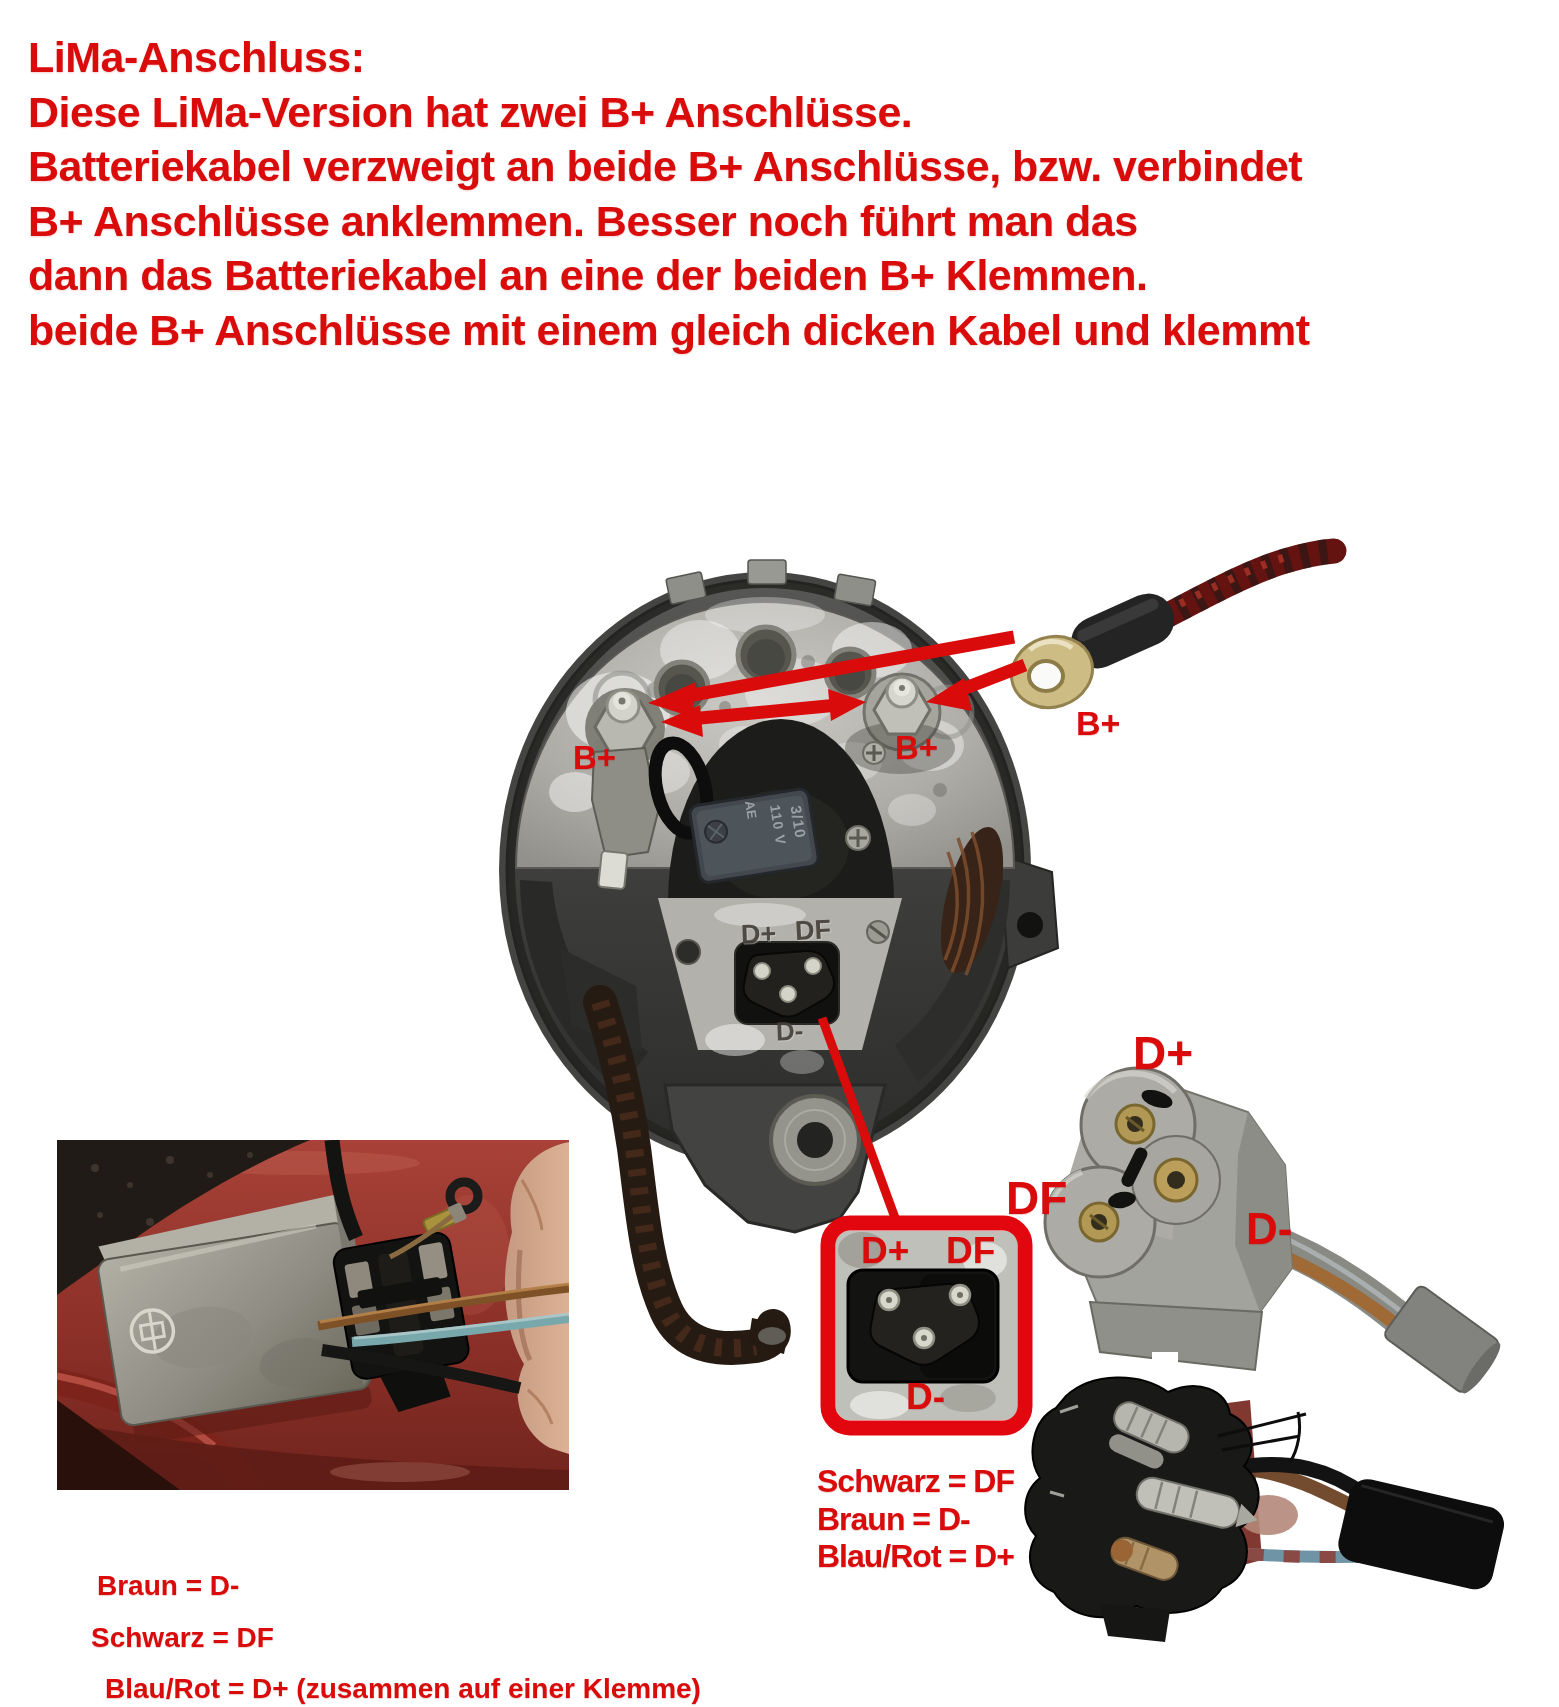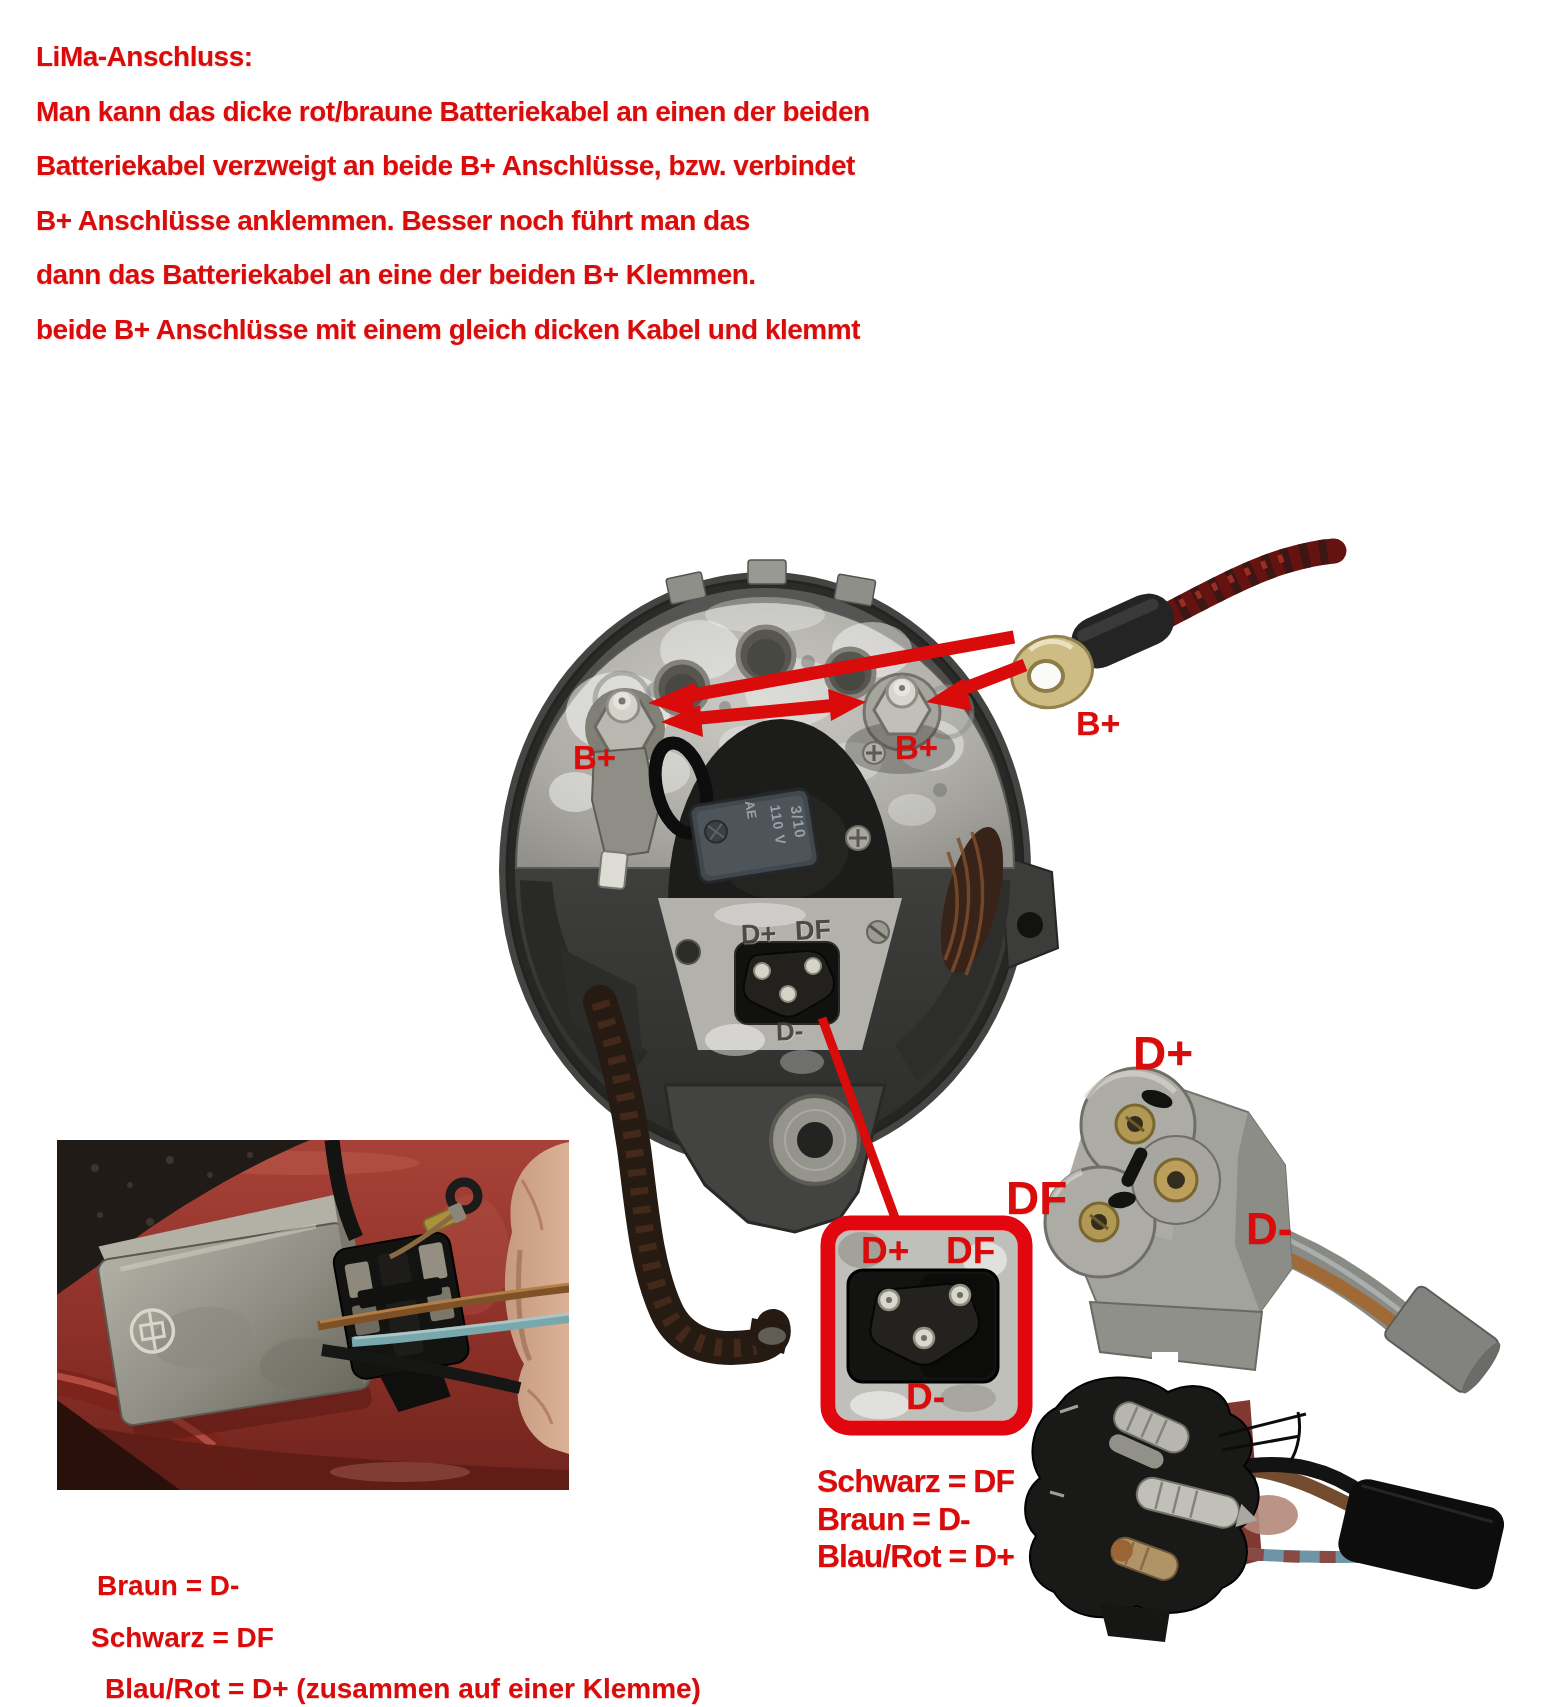--- a/index.html
+++ b/index.html
@@ -6,24 +6,23 @@
     --annotation-red:#d90b0b;
     --box-red:#e2060e;
   }
   html,body{margin:0;padding:0;background:#ffffff;}
   #canvas{
     position:relative;width:1559px;height:1707px;background:#ffffff;
     font-family:"Liberation Sans","DejaVu Sans",sans-serif;overflow:hidden;
   }
   .intro{position:absolute;left:28px;top:30px;width:1510px;}
   .intro .line{
-    font-size:28px;font-weight:bold;color:var(--annotation-red);
+    font-size:43px;font-weight:bold;color:var(--annotation-red);
     line-height:54.5px;white-space:nowrap;letter-spacing:-0.5px;
     text-shadow:0 1px 2px rgba(180,0,0,.18);
-    margin-left:8px;
   }
   .lbl{
     position:absolute;color:var(--annotation-red);font-weight:bold;line-height:1;
     white-space:nowrap;text-shadow:0 1px 1px rgba(160,0,0,.2);
   }
   .emboss{
     position:absolute;font-weight:bold;line-height:1;color:#46413a;opacity:.92;
     text-shadow:1px 1px 1px rgba(225,225,215,.55);white-space:nowrap;
   }
   svg{position:absolute;left:0;top:0;}
@@ -384,21 +383,21 @@
       </g>
 
       <line x1="822" y1="1018" x2="898" y2="1226" class="redstroke" stroke-width="9"></line>
 
       <rect x="828" y="1223" width="197" height="205" rx="22" fill="none" class="boxred" stroke-width="15"></rect>
     </g>
   </svg>
 
   <div class="intro">
     <div class="line">LiMa-Anschluss:</div>
-    <div class="line">Man kann das dicke rot/braune Batteriekabel an einen der beiden</div>
+    <div class="line">Diese LiMa-Version hat zwei B+ Anschlüsse.</div>
     <div class="line">Batteriekabel verzweigt an beide B+ Anschlüsse, bzw. verbindet</div>
     <div class="line">B+ Anschlüsse anklemmen. Besser noch führt man das</div>
     <div class="line">dann das Batteriekabel an eine der beiden B+ Klemmen.</div>
     <div class="line">beide B+ Anschlüsse mit einem gleich dicken Kabel und klemmt</div>
   </div>
 
   <div class="lbl" style="left:573px;top:741px;font-size:33px;">B+</div>
   <div class="lbl" style="left:895px;top:731px;font-size:33px;">B+</div>
   <div class="lbl" style="left:1076px;top:706px;font-size:34px;">B+</div>
 

